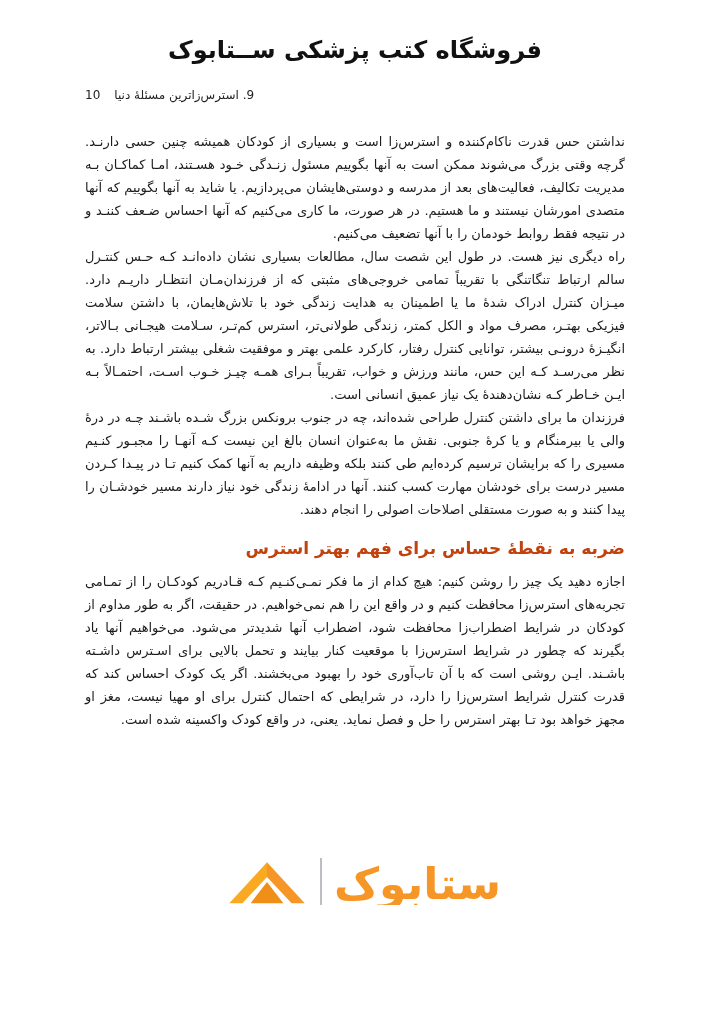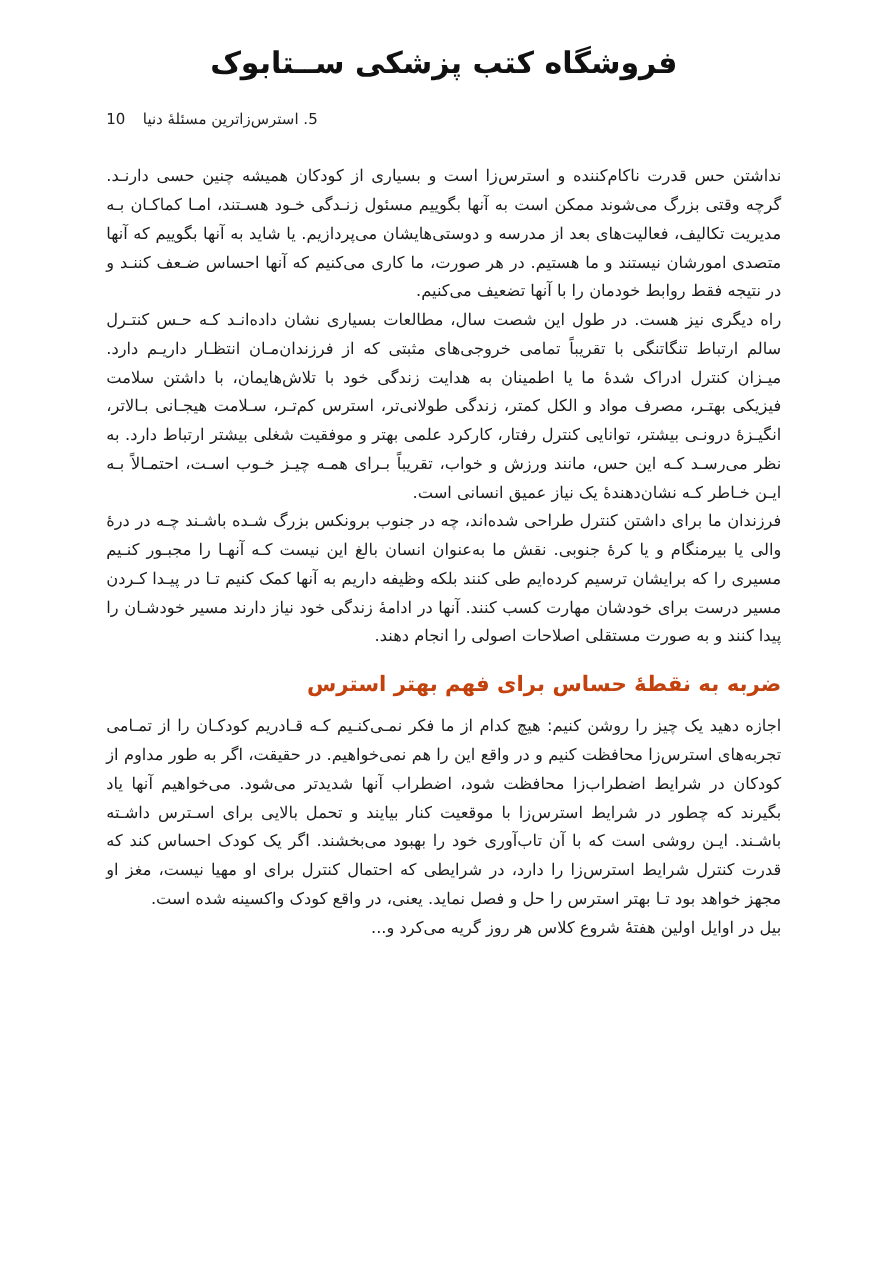--- a/index.html
+++ b/index.html
@@ -95,29 +95,41 @@
   }
 </style>
 </head>
 <body>
 
 <div class="page">
 
   <div class="store-title">فروشگاه کتب پزشکی ســتابوک</div>
 
   <div class="running-header">
-    <span class="chapter">5. استرس‌زاترین مسئلهٔ دنیا</span>
+    <span class="chapter">9. استرس‌زاترین مسئلهٔ دنیا</span>
     <span class="pagenum">10</span>
   </div>
 
   <div class="content">
     <p>نداشتن حس قدرت ناکام‌کننده و استرس‌زا است و بسیاری از کودکان همیشه چنین حسی دارنـد. گرچه وقتی بزرگ می‌شوند ممکن است به آنها بگوییم مسئول زنـدگی خـود هسـتند، امـا کماکـان بـه مدیریت تکالیف، فعالیت‌های بعد از مدرسه و دوستی‌هایشان می‌پردازیم. یا شاید به آنها بگوییم که آنها متصدی امورشان نیستند و ما هستیم. در هر صورت، ما کاری می‌کنیم که آنها احساس ضـعف کننـد و در نتیجه فقط روابط خودمان را با آنها تضعیف می‌کنیم.</p>
     <p>راه دیگری نیز هست. در طول این شصت سال، مطالعات بسیاری نشان داده‌انـد کـه حـس کنتـرل سالم ارتباط تنگاتنگی با تقریباً تمامی خروجی‌های مثبتی که از فرزندان‌مـان انتظـار داریـم دارد. میـزان کنترل ادراک شدهٔ ما یا اطمینان به هدایت زندگی خود با تلاش‌هایمان، با داشتن سلامت فیزیکی بهتـر، مصرف مواد و الکل کمتر، زندگی طولانی‌تر، استرس کم‌تـر، سـلامت هیجـانی بـالاتر، انگیـزهٔ درونـی بیشتر، توانایی کنترل رفتار، کارکرد علمی بهتر و موفقیت شغلی بیشتر ارتباط دارد. به نظر می‌رسـد کـه این حس، مانند ورزش و خواب، تقریباً بـرای همـه چیـز خـوب اسـت، احتمـالاً بـه ایـن خـاطر کـه نشان‌دهندهٔ یک نیاز عمیق انسانی است.</p>
     <p>فرزندان ما برای داشتن کنترل طراحی شده‌اند، چه در جنوب برونکس بزرگ شـده باشـند چـه در درهٔ والی یا بیرمنگام و یا کرهٔ جنوبی. نقش ما به‌عنوان انسان بالغ این نیست کـه آنهـا را مجبـور کنـیم مسیری را که برایشان ترسیم کرده‌ایم طی کنند بلکه وظیفه داریم به آنها کمک کنیم تـا در پیـدا کـردن مسیر درست برای خودشان مهارت کسب کنند. آنها در ادامهٔ زندگی خود نیاز دارند مسیر خودشـان را پیدا کنند و به صورت مستقلی اصلاحات اصولی را انجام دهند.</p>
     <h2 class="section-heading">ضربه به نقطهٔ حساس برای فهم بهتر استرس</h2>
     <p>اجازه دهید یک چیز را روشن کنیم: هیچ کدام از ما فکر نمـی‌کنـیم کـه قـادریم کودکـان را از تمـامی تجربه‌های استرس‌زا محافظت کنیم و در واقع این را هم نمی‌خواهیم. در حقیقت، اگر به طور مداوم از کودکان در شرایط اضطراب‌زا محافظت شود، اضطراب آنها شدیدتر می‌شود. می‌خواهیم آنها یاد بگیرند که چطور در شرایط استرس‌زا با موقعیت کنار بیایند و تحمل بالایی برای اسـترس داشـته باشـند. ایـن روشی است که با آن تاب‌آوری خود را بهبود می‌بخشند. اگر یک کودک احساس کند که قدرت کنترل شرایط استرس‌زا را دارد، در شرایطی که احتمال کنترل برای او مهیا نیست، مغز او مجهز خواهد بود تـا بهتر استرس را حل و فصل نماید. یعنی، در واقع کودک واکسینه شده است.</p>
-    <p>بیل در اوایل اولین هفتهٔ شروع کلاس هر روز گریه می‌کرد و...</p>
   </div>
 
+  <div class="watermark">
+    <svg class="logo-mark" viewBox="0 0 100 95" xmlns="http://www.w3.org/2000/svg">
+      <polygon points="4,60 50,10 50,28 20,60" fill="#f9a61a"></polygon>
+      <polygon points="50,10 96,60 80,60 50,28" fill="#f6921e"></polygon>
+      <polygon points="50,34 70,60 30,60" fill="#ef8b0f"></polygon>
+      <polygon points="20,66 80,66 50,92" fill="#e57d12"></polygon>
+    </svg>
+    <div class="logo-divider"></div>
+    <div class="wordmark">
+      <div class="brand">ستابوک</div>
+      <div class="tagline">فروشگاه اینترنتی کتاب</div>
+    </div>
+  </div>
 
   <div class="site-url">WWW.SETABOOK.COM</div>
 
 </div>
 
 </body></html>

